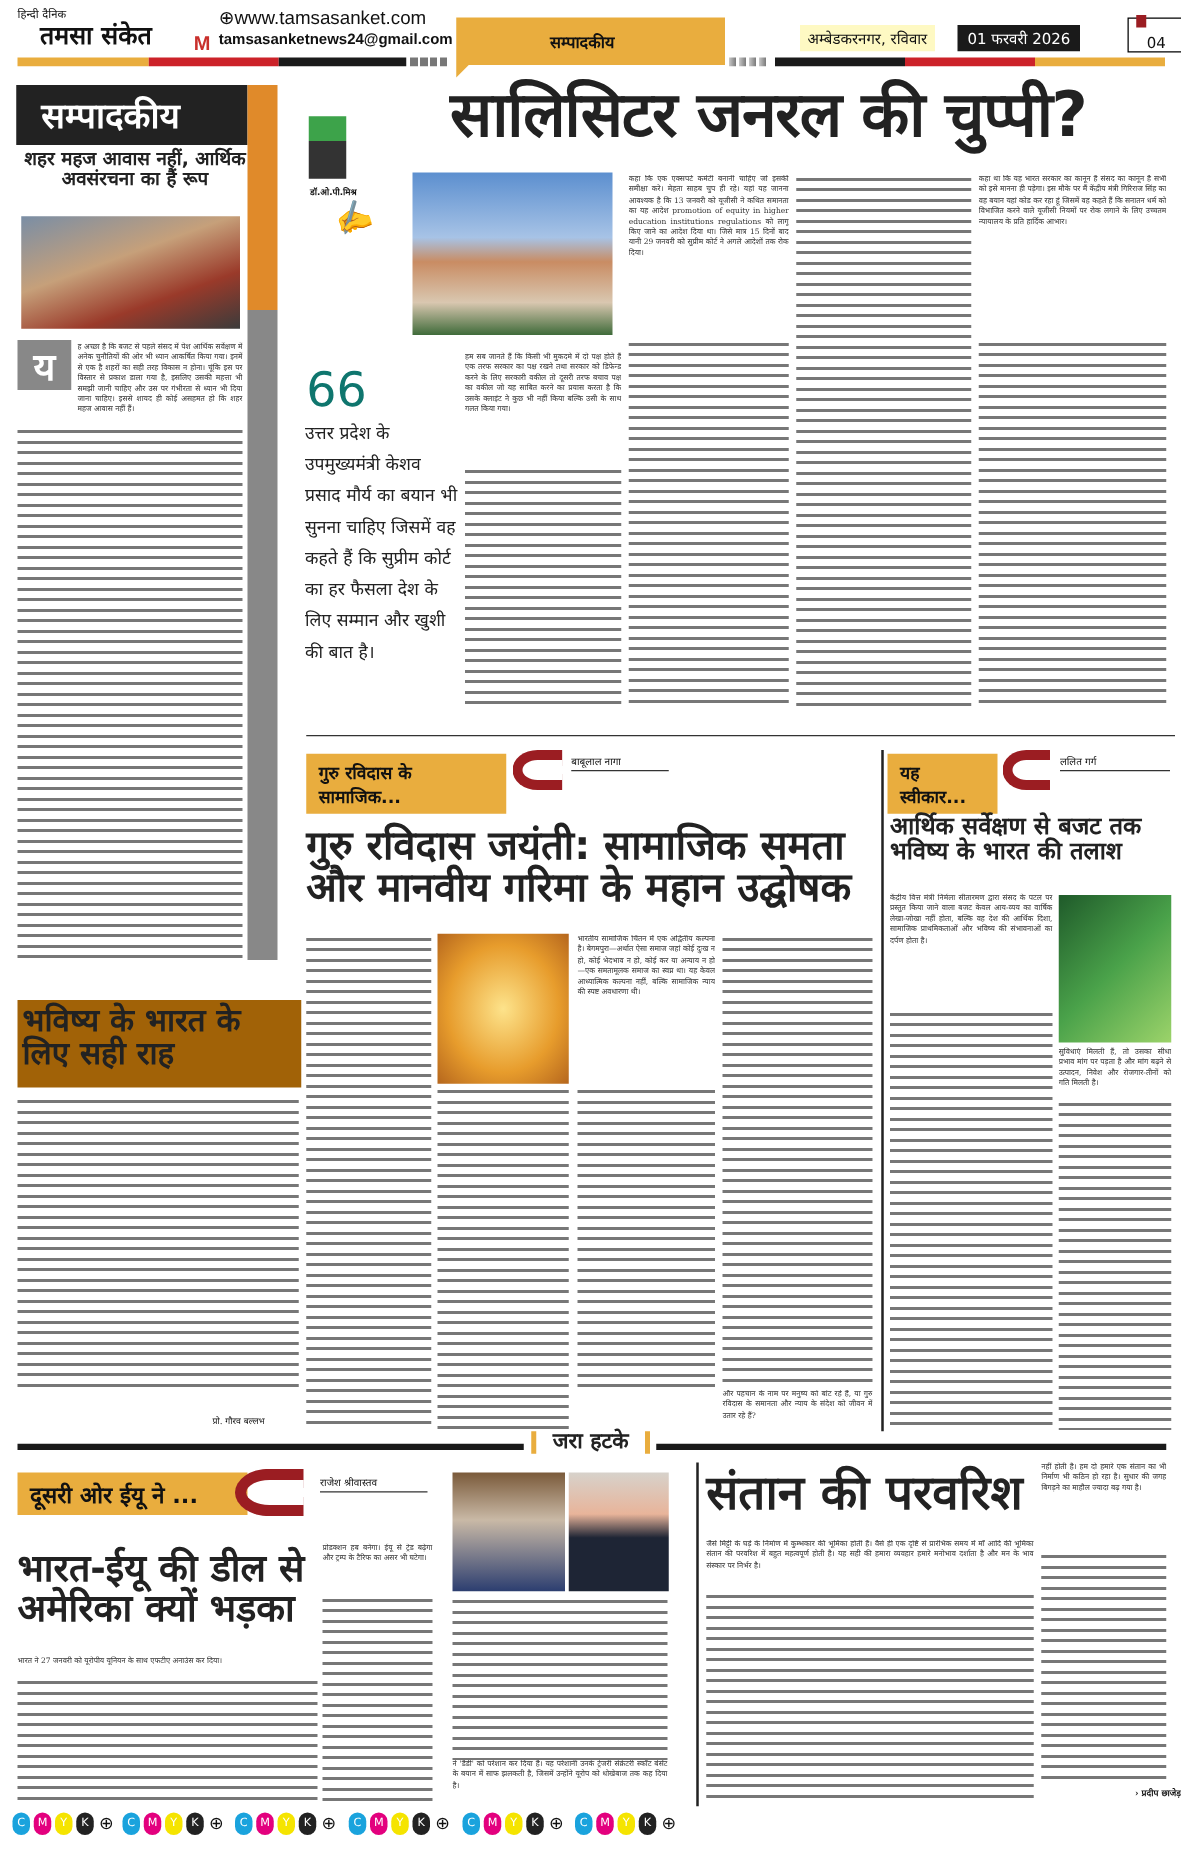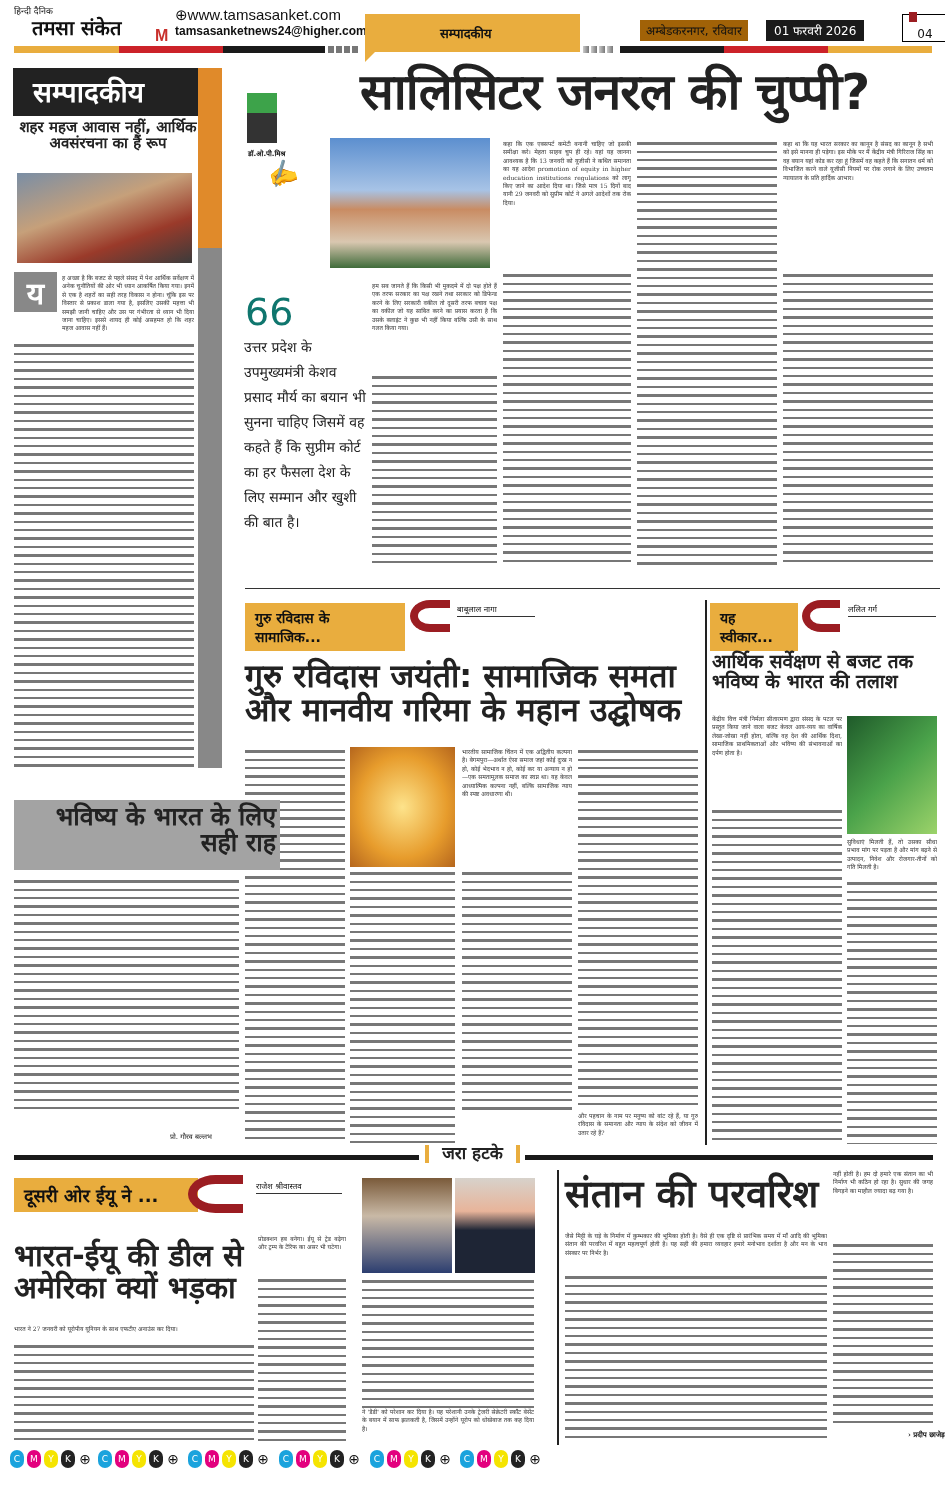--- a/index.html
+++ b/index.html
@@ -7,21 +7,21 @@
 .abs{position:absolute}
 .masthead-left{left:14px;top:4px}
 .small-tag{font-size:9px;font-family:"DejaVu Sans",sans-serif}
 .paper-name{font-family:"DejaVu Sans",sans-serif;font-weight:bold;font-size:20px;letter-spacing:0;line-height:22px}
 .web{left:175px;top:8px;font-family:"Liberation Sans",sans-serif;font-weight:normal;font-size:15px;line-height:14px}
 .mail{left:175px;top:24px;font-family:"Liberation Sans",sans-serif;font-weight:bold;font-size:12px}
 .m-icon{left:155px;top:27px;font-size:16px;font-weight:bold;color:#c9302c;font-family:"Liberation Sans",sans-serif}
 .stripe{height:7px;top:46px}
 .sec-tab{left:365px;top:14px;width:215px;height:38px;background:#e9ad3e;font-family:"DejaVu Sans",sans-serif;font-size:13px;font-weight:bold;padding:10px 0 0 75px}
 .sec-tab:after{content:"";position:absolute;left:0;bottom:-10px;border-left:10px solid #e9ad3e;border-bottom:10px solid transparent}
-.place{left:640px;top:20px;background:#a16207;padding:2px 6px;font-family:"DejaVu Sans",sans-serif;font-size:12px}
+.place{left:640px;top:20px;background:#fef9c3;padding:2px 6px;font-family:"DejaVu Sans",sans-serif;font-size:12px}
 .date{left:766px;top:20px;background:#1a1a1a;color:#fff;padding:2px 8px;font-family:"DejaVu Sans",sans-serif;font-size:12px}
 .pageno{left:902px;top:14px;width:46px;height:28px;border:1.5px solid #000;font-size:12px;font-family:"DejaVu Sans",sans-serif;text-align:center;padding-top:12px}
 .pageno:before{content:"";position:absolute;left:6px;top:-3px;width:8px;height:10px;background:#9b1d22}
 .col{font-size:6px;line-height:8.4px;text-align:justify;color:#333;overflow:hidden}
 .col::before{content:"";}
 .filler{background:repeating-linear-gradient(#fff 0,#fff 2.2px,#777 2.2px,#777 4.6px,#fff 4.6px,#fff 8.4px)}
 .hdr-box{background:#222;color:#fff;font-family:"DejaVu Sans",sans-serif;font-weight:bold}
 .big-head{font-family:"DejaVu Sans",sans-serif;font-weight:bold;color:#222;line-height:1.05}
 .tag-box{background:#e9ad3e;font-family:"DejaVu Sans",sans-serif;font-size:15px;font-weight:bold;padding:5px 10px}
 .byline{font-size:8px;font-family:"DejaVu Sans",sans-serif;border-bottom:1px solid #333;padding-bottom:2px}
@@ -32,21 +32,21 @@
 </style>
 </head>
 <body>
 
 <div class="abs masthead-left">
   <div class="small-tag">हिन्दी दैनिक</div>
   <div class="paper-name" style="margin-left:18px">तमसा संकेत</div>
 </div>
 <span class="abs m-icon">M</span>
 <div class="abs web"><span>⊕</span><span>www.tamsasanket.com</span></div>
-<div class="abs mail">tamsasanketnews24@higher.com</div>
+<div class="abs mail">tamsasanketnews24@gmail.com</div>
 <div class="abs stripe" style="left:14px;width:105px;background:#e9ad3e"></div>
 <div class="abs stripe" style="left:119px;width:104px;background:#cc2229"></div>
 <div class="abs stripe" style="left:223px;width:102px;background:#1a1a1a"></div>
 <div class="abs stripe" style="left:328px;width:32px;background:repeating-linear-gradient(90deg,#777 0,#777 6px,#fff 6px,#fff 8px)"></div>
 <div class="abs sec-tab">सम्पादकीय</div>
 <div class="abs place">अम्बेडकरनगर, रविवार</div>
 <div class="abs date">01 फरवरी 2026</div>
 <div class="abs pageno">04</div>
 <div class="abs stripe" style="left:583px;width:32px;background:repeating-linear-gradient(90deg,#ccc 0,#777 6px,#fff 6px,#fff 8px)"></div>
 <div class="abs stripe" style="left:620px;width:104px;background:#1a1a1a"></div>
@@ -94,21 +94,21 @@
 <div class="abs tag-box" style="left:710px;top:603px;width:88px;font-size:14px">यह स्वीकार...</div>
 <div class="abs" style="left:802px;top:600px;width:38px;height:32px;border-radius:50% 0 0 50%;border:8px solid #9b1d22;border-right:none"></div>
 <div class="abs byline" style="left:848px;top:603px;width:88px">ललित गर्ग</div>
 <div class="abs big-head" style="left:712px;top:652px;width:228px;font-size:19px">आर्थिक सर्वेक्षण से बजट तक भविष्य के भारत की तलाश</div>
 <div class="abs col" style="left:712px;top:715px;width:130px;height:90px">केंद्रीय वित्त मंत्री निर्मला सीतारमण द्वारा संसद के पटल पर प्रस्तुत किया जाने वाला बजट केवल आय-व्यय का वार्षिक लेखा-जोखा नहीं होता, बल्कि वह देश की आर्थिक दिशा, सामाजिक प्राथमिकताओं और भविष्य की संभावनाओं का दर्पण होता है।</div>
 <div class="abs col filler" style="left:712px;top:808px;width:130px;height:336px"></div>
 <div class="abs img" style="left:847px;top:716px;width:90px;height:118px;background:linear-gradient(135deg,#1f5a2a,#4aa24a 50%,#9cd36a)"></div>
 <div class="abs col" style="left:847px;top:838px;width:90px;height:40px">सुविधाएं मिलती हैं, तो उसका सीधा प्रभाव मांग पर पड़ता है और मांग बढ़ने से उत्पादन, निवेश और रोजगार-तीनों को गति मिलती है।</div>
 <div class="abs col filler" style="left:847px;top:880px;width:90px;height:264px"></div>
 
-<div class="abs big-head" style="left:14px;top:800px;width:266px;height:70px;font-size:25px;text-align:right;background:#a3a3a3;padding:4px">भविष्य के भारत के लिए सही राह</div>
+<div class="abs big-head" style="left:14px;top:800px;width:227px;height:70px;font-size:25px;text-align:left;background:#a16207;padding:4px">भविष्य के भारत के लिए सही राह</div>
 <div class="abs col filler" style="left:14px;top:878px;width:225px;height:232px"></div>
 <div class="abs" style="left:170px;top:1132px;font-size:7px;font-weight:normal">प्रो. गौरव बल्लभ</div>
 
 <div class="abs" style="left:14px;top:1155px;width:405px;height:5px;background:#1a1a1a"></div>
 <div class="abs" style="left:525px;top:1155px;width:408px;height:5px;background:#1a1a1a"></div>
 <div class="abs big-head" style="left:425px;top:1145px;width:95px;font-size:17px;text-align:center;border-left:4px solid #e9ad3e;border-right:4px solid #e9ad3e">जरा हटके</div>
 
 <div class="abs tag-box" style="left:14px;top:1178px;width:184px;font-size:18px">दूसरी ओर ईयू ने ...</div>
 <div class="abs" style="left:188px;top:1175px;width:55px;height:38px;border-radius:50% 0 0 50%;border:9px solid #9b1d22;border-right:none"></div>
 <div class="abs byline" style="left:256px;top:1180px;width:86px">राजेश श्रीवास्तव</div>

